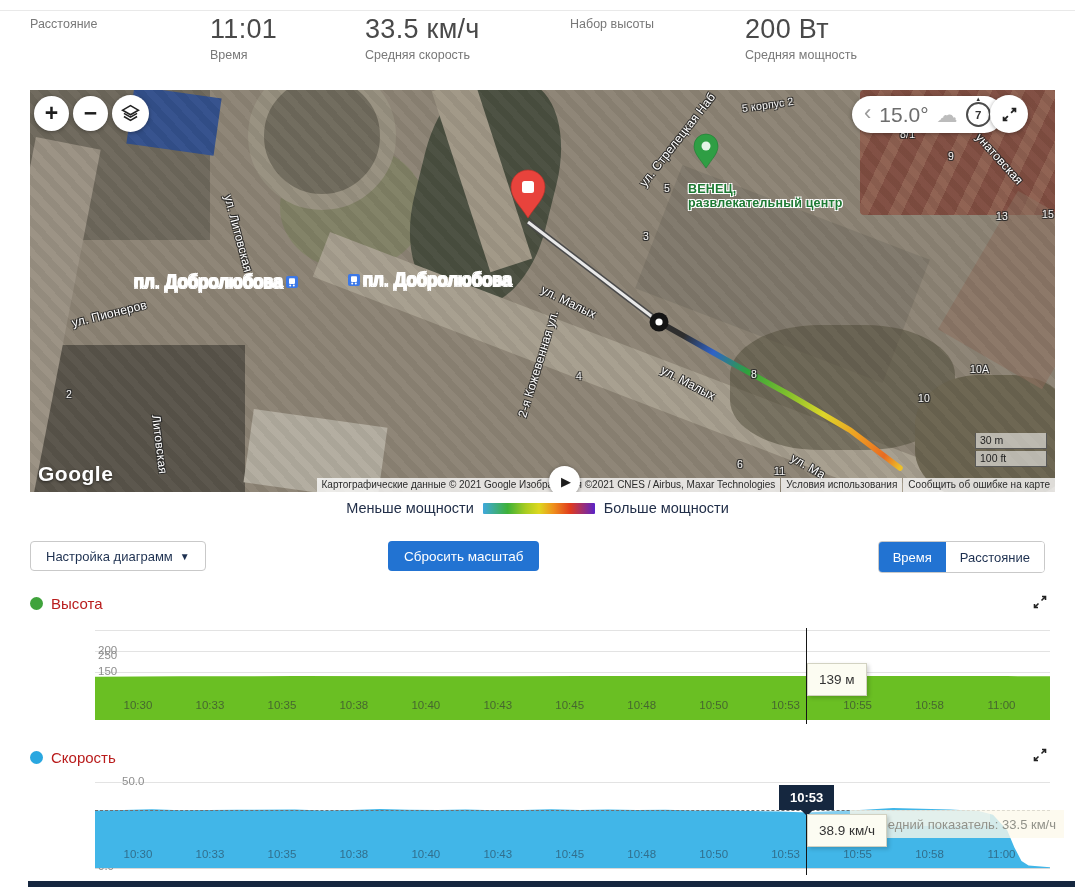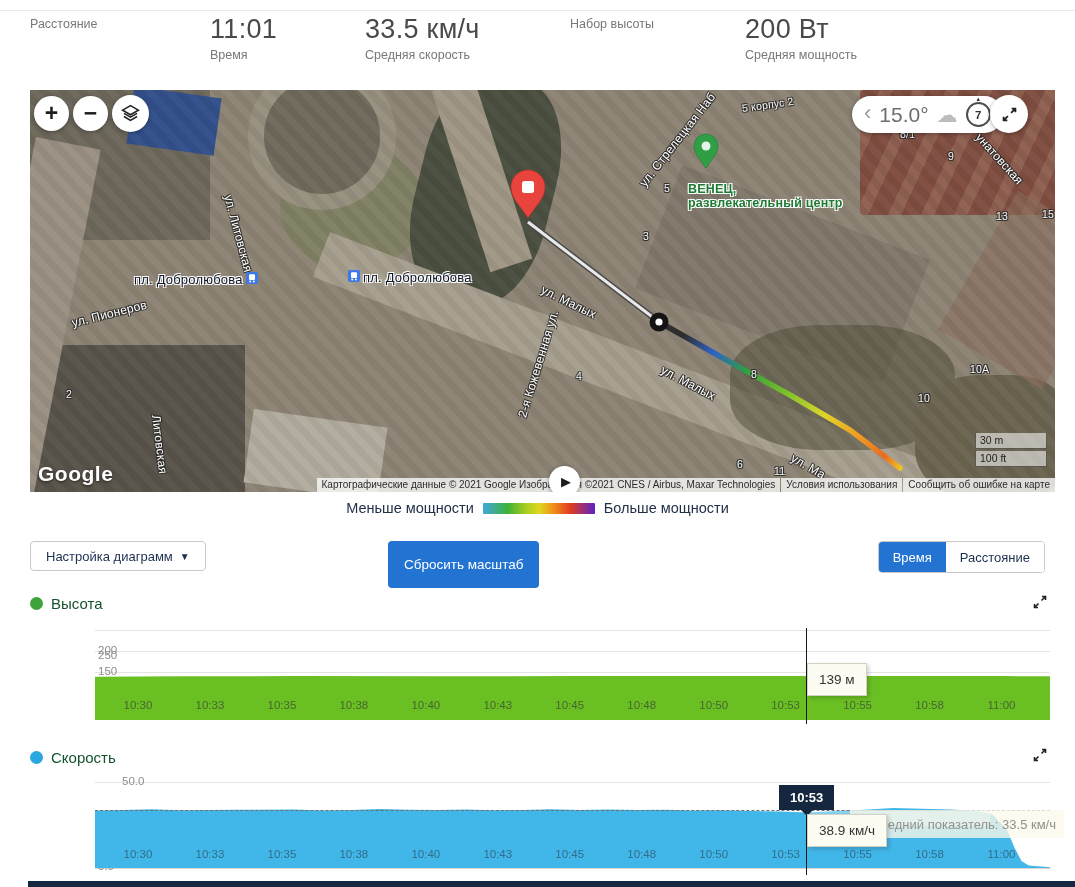--- a/index.html
+++ b/index.html
@@ -14,21 +14,21 @@
   .stat .l{font-size:12.5px;color:#787878;margin-top:3px;}
   .stat{padding-right:10px;}
 
   
   .map{position:absolute;left:30px;top:90px;width:1025px;height:402px;overflow:hidden;
        background:#8d8475;}
   .terrain{position:absolute;}
   .mapnoise{position:absolute;inset:0;background:repeating-linear-gradient(47deg,rgba(0,0,0,.045) 0 7px,rgba(255,255,255,.02) 7px 14px);}
   .mlabel{position:absolute;white-space:nowrap;font-size:12px;color:#fff;letter-spacing:.2px;
       text-shadow:-1px -1px 0 rgba(40,40,40,.9),1px -1px 0 rgba(40,40,40,.9),-1px 1px 0 rgba(40,40,40,.9),1px 1px 0 rgba(40,40,40,.9);}
-  .mlabel.transit{color:#0f172a;font-size:13px;display:flex;align-items:flex-end;gap:3px;
+  .mlabel.transit{color:#ffffff;font-size:18px;display:flex;align-items:flex-end;gap:3px;
       text-shadow:-1px -1px 0 #fff,1px -1px 0 #fff,-1px 1px 0 #fff,1px 1px 0 #fff;}
   .mlabel.num{font-size:10.5px;color:#f3f3f3;}
   .mlabel.poi{color:#1d7a33;font-weight:bold;font-size:12.5px;
       text-shadow:-1px -1px 0 #fff,1px -1px 0 #fff,-1px 1px 0 #fff,1px 1px 0 #fff;}
   .mapbtn{position:absolute;background:#fff;border-radius:50%;box-shadow:0 1px 4px rgba(0,0,0,.35);
       display:flex;align-items:center;justify-content:center;cursor:pointer;border:none;}
   .zbtn{width:35px;height:35px;font-size:23px;font-weight:bold;color:#1d1d1d;line-height:1;}
   .weather{position:absolute;left:822px;top:6px;height:37px;background:#fff;border-radius:19px;
       box-shadow:0 1px 4px rgba(0,0,0,.35);display:flex;align-items:center;gap:8px;padding:0 12px;}
   .weather .chev{color:#9a9a9a;font-size:22px;line-height:1;margin-top:-3px;}
@@ -50,32 +50,32 @@
       color:#1c1c1c;font-size:13px;padding-left:3px;box-sizing:border-box;cursor:pointer;}
 
   
   .legendrow{position:absolute;left:0;top:500px;width:1075px;display:flex;align-items:center;
       justify-content:center;gap:9px;font-size:14.5px;color:#222f49;}
   .gradbar{width:112px;height:11px;border-radius:1px;
       background:linear-gradient(90deg,#3fa8dc 0%,#3eb138 22%,#a8cc21 38%,#ddd81f 50%,#ef8f1c 63%,#e03a1e 78%,#5a23c8 100%);}
   .btn-outline{position:absolute;height:30px;background:#fff;border:1px solid #c9c9c9;border-radius:4px;
       font-size:13px;color:#1d3050;display:flex;align-items:center;gap:7px;padding:0 15px;cursor:pointer;
       font-family:"Liberation Sans",sans-serif;}
-  .btn-blue{position:absolute;height:47px;background:#2273d2;border:none;border-radius:4px;
+  .btn-blue{position:absolute;height:30px;background:#2273d2;border:none;border-radius:4px;
       font-size:13.5px;color:#fff;padding:0 16px;cursor:pointer;font-family:"Liberation Sans",sans-serif;}
   .toggle{position:absolute;right:30px;top:541px;display:flex;height:30px;border-radius:4px;overflow:hidden;
       border:1px solid #c9c9c9;}
   .toggle button{height:100%;border:none;font-size:13px;cursor:pointer;padding:0 14px;
       font-family:"Liberation Sans",sans-serif;}
   .toggle .on{background:#2273d2;color:#fff;}
   .toggle .off{background:#fff;color:#1d3050;}
 
   
   .chart-head-dot{position:absolute;width:13px;height:13px;border-radius:50%;}
-  .chart-title{position:absolute;font-size:15px;color:#14532d;}
+  .chart-title{position:absolute;font-size:15px;color:#b91c1c;}
   .expand{position:absolute;cursor:pointer;}
   .grid{position:absolute;left:95px;width:955px;height:1px;background:#e3e3e3;}
   .ylab{position:absolute;font-size:11.5px;color:#8d8d8d;}
   .xticks{position:absolute;left:95px;width:955px;height:14px;}
   .xticks span{position:absolute;transform:translateX(-50%);font-size:11.5px;}
   .xt-elev span{color:rgba(55,68,52,.72);}
   .xt-speed span{color:rgba(42,76,98,.68);}
   .crosshair{position:absolute;width:1px;background:#161616;}
   .tip{position:absolute;background:#fcfcf2;border:1px solid #d2d2c2;box-shadow:2px 2px 4px rgba(0,0,0,.18);
       font-size:13.5px;color:#333;padding:8px 11px;white-space:nowrap;}

